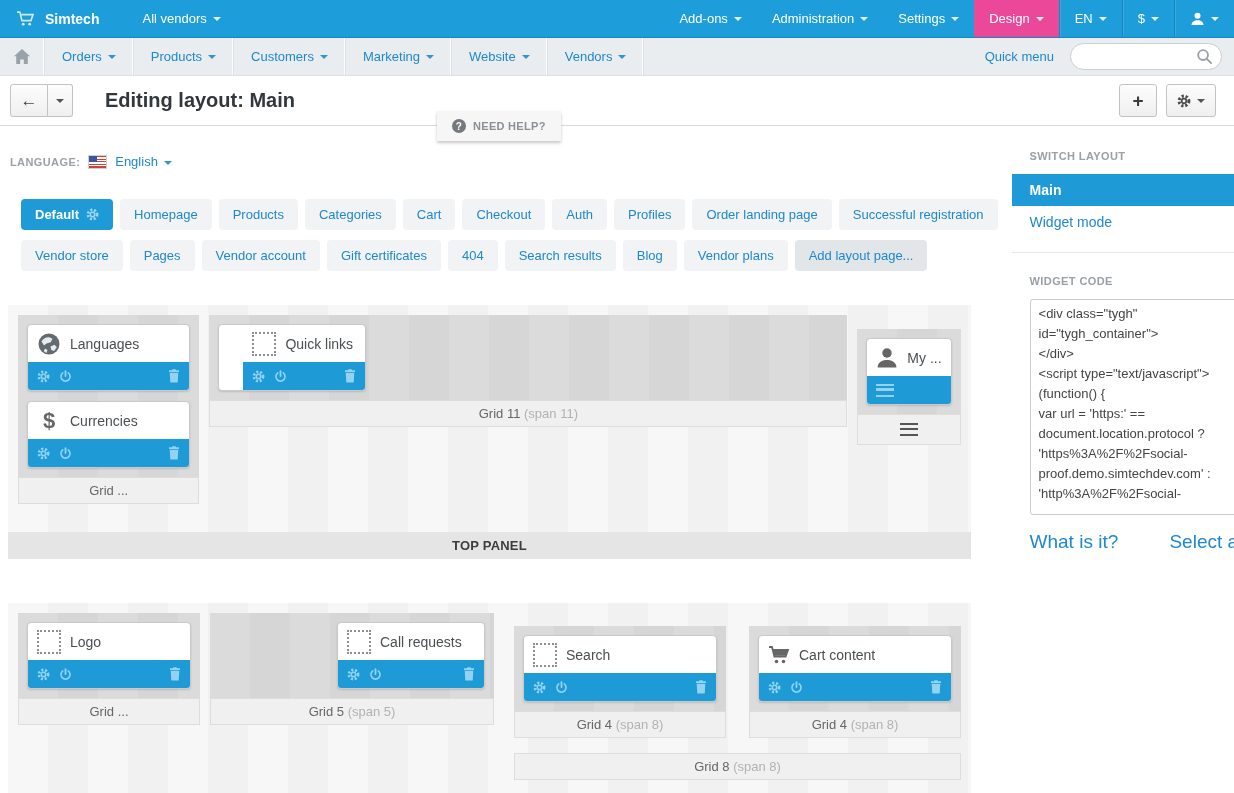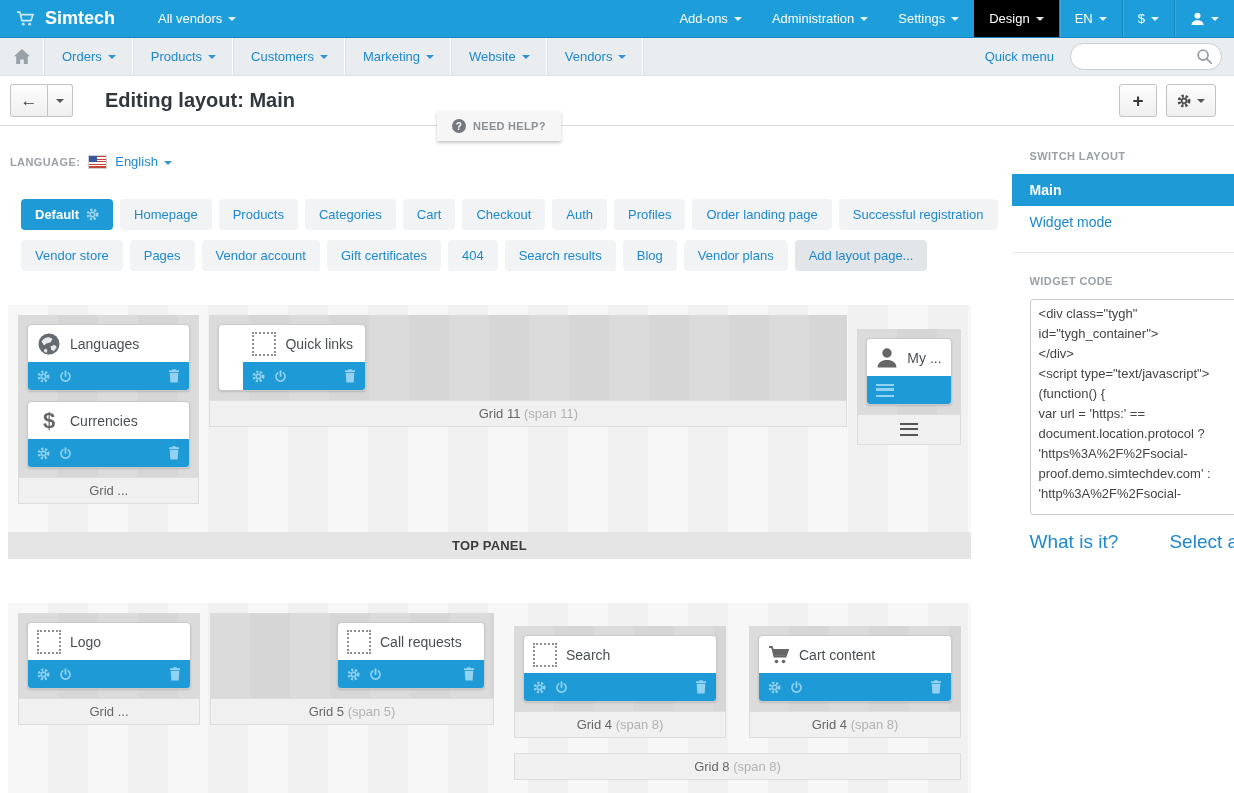--- a/index.html
+++ b/index.html
@@ -8,24 +8,24 @@
     font-family: "Liberation Sans", sans-serif; background: #fff; color: #333;
   }
   .caret { display:inline-block; width:0; height:0; border-left:4px solid transparent;
     border-right:4px solid transparent; border-top:4px solid currentColor;
     margin-left:6px; vertical-align:middle; opacity:.9; }
 
   
   .topbar { height:38px; background:#1d9dd9; display:flex; align-items:stretch;
     color:#fff; font-size:13px; border-bottom:1px solid #1486bd; }
   .tb-left { display:flex; align-items:center; padding-left:16px; gap:10px; }
-  .tb-brand { font-weight:bold; font-size:18px; margin-right:18px; }
+  .tb-brand { font-weight:bold; font-size:14px; margin-right:18px; }
   .tb-item { display:flex; align-items:center; padding:0 15px; cursor:pointer; white-space:nowrap; }
   .tb-right { margin-left:auto; display:flex; align-items:stretch; }
-  .tb-item.active { background:#000000; }
+  .tb-item.active { background:#ec4899; }
   .tb-item.sep { border-left:1px solid rgba(0,0,0,.14); box-shadow:inset 1px 0 0 rgba(255,255,255,.12); }
 
   
   .navbar { height:38px; background:#e9edf0; display:flex; align-items:stretch;
     font-size:13px; border-bottom:1px solid #dde2e5; }
   .nb-item { display:flex; align-items:center; padding:0 17px; color:#1e88ce;
     border-right:1px solid #dce1e4; box-shadow:inset -1px 0 0 #fdfdfd; cursor:pointer; white-space:nowrap; }
   .nb-home { padding:0 14px; }
   .nb-right { margin-left:auto; display:flex; align-items:center; padding-right:12px; }
   .quick-menu { color:#1e88ce; margin-right:16px; cursor:pointer; }

